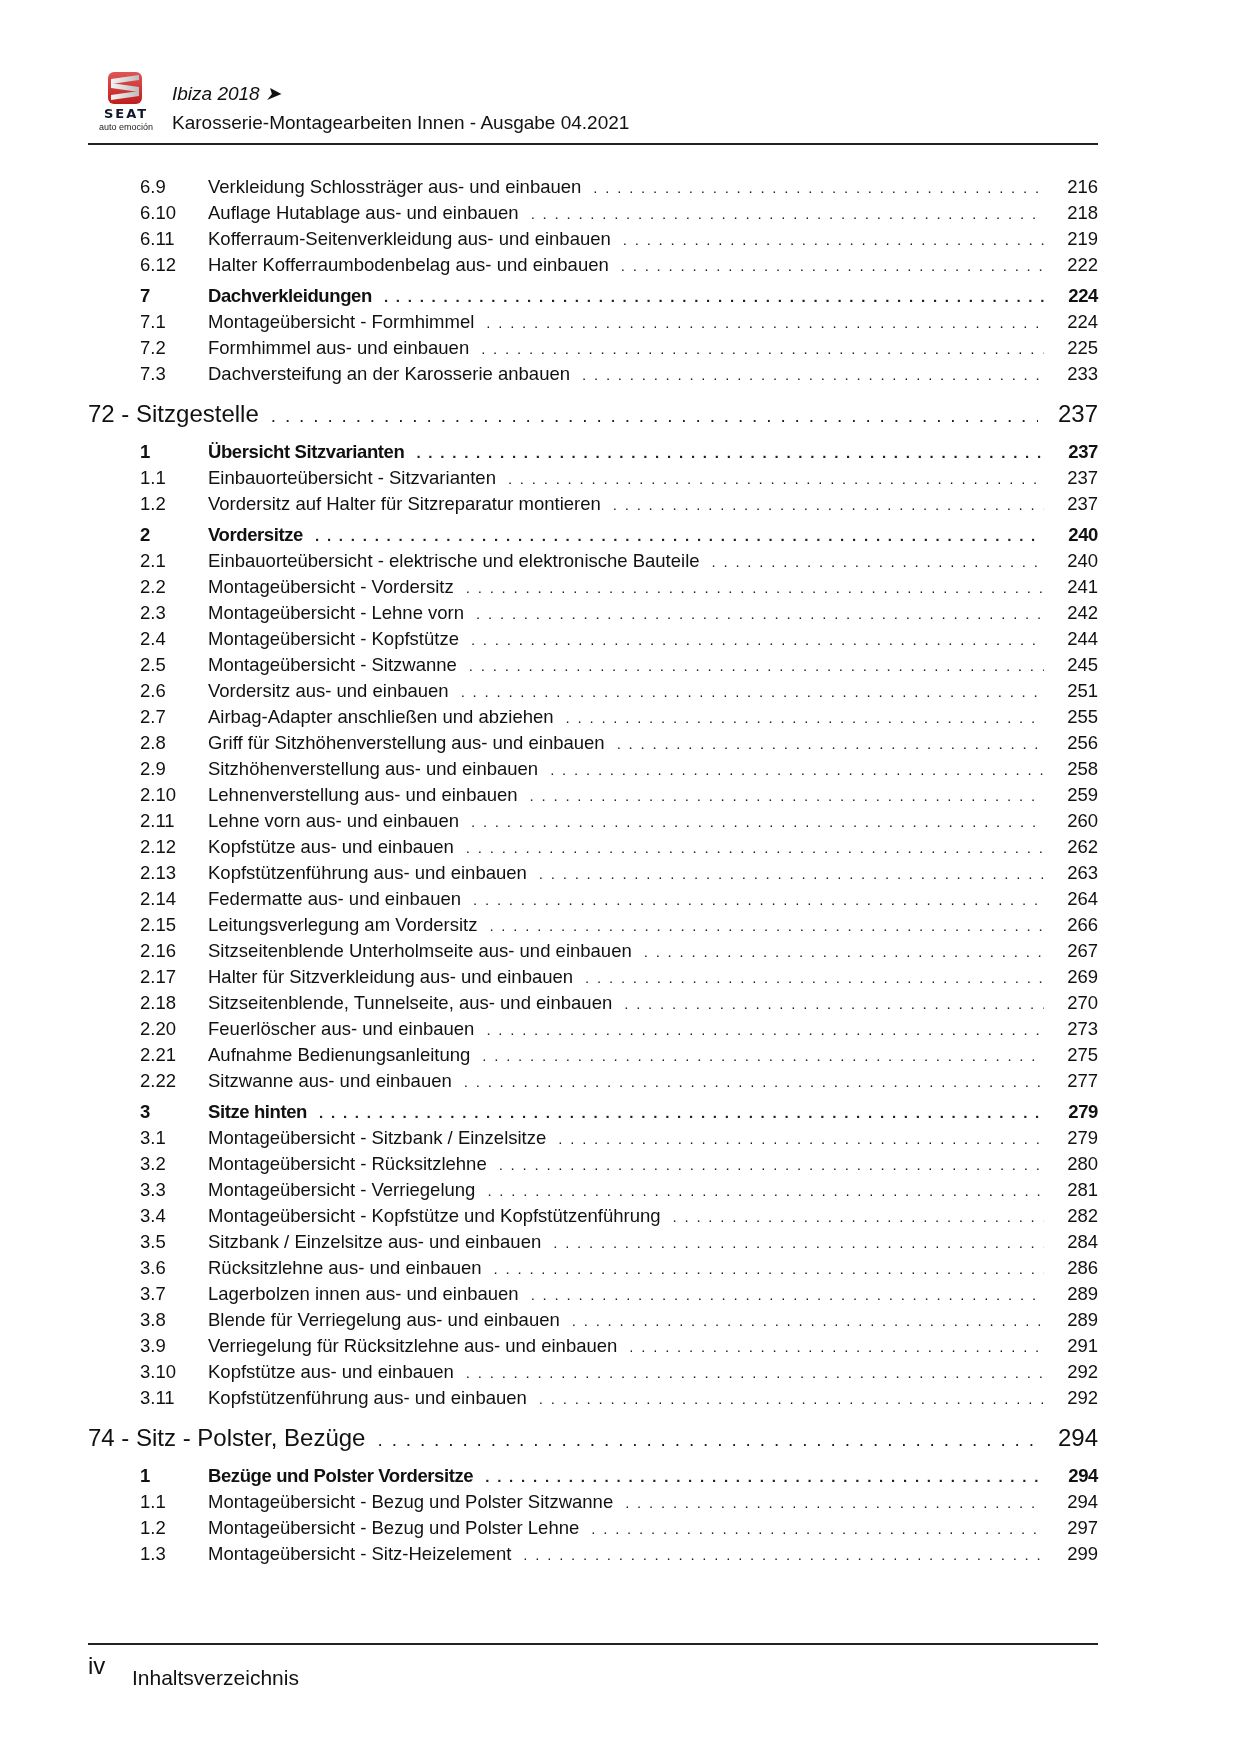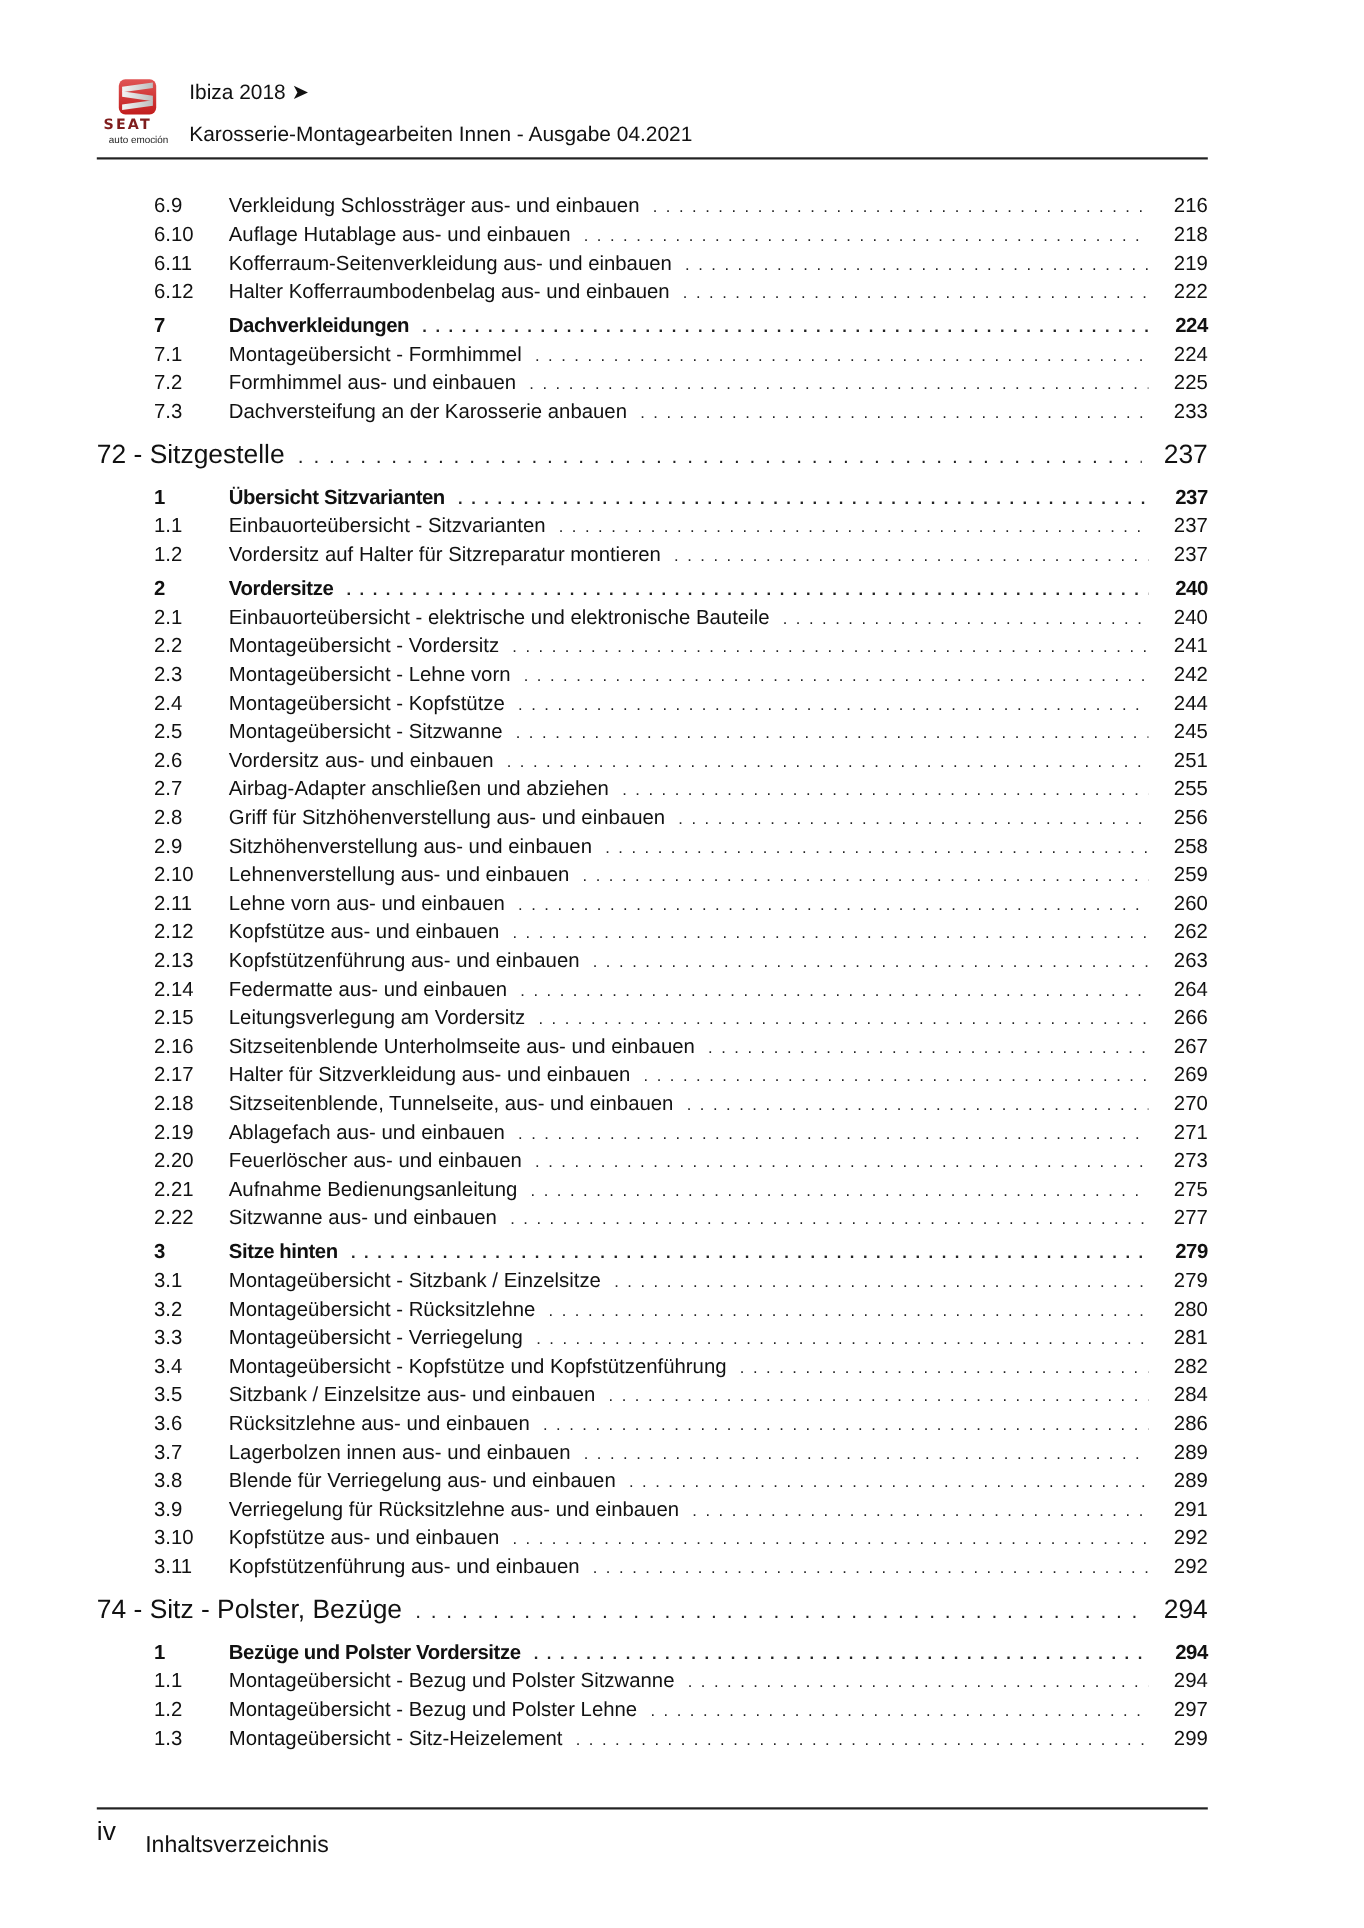--- a/index.html
+++ b/index.html
@@ -5,26 +5,26 @@
   html, body { margin: 0; padding: 0; background: #ffffff; }
   body { width: 1240px; height: 1753px; position: relative; overflow: hidden;
          font-family: "Liberation Sans", sans-serif; color: #111; }
   .header { position: absolute; left: 88px; top: 68px; width: 1010px; height: 76px; }
   .logo { position: absolute; left: 2px; top: 4px; width: 70px; height: 62px; }
   .logo-emblem { position: absolute; left: 18px; top: 0; width: 34px; height: 32px;
                  border-radius: 6px; background: linear-gradient(180deg,#e05555,#c21d1d);
                  overflow: hidden; }
   .logo-emblem .stripe { position: absolute; left: 3px; right: 3px; height: 5px;
                  background: linear-gradient(90deg,#f4f4f4,#bdbdbd); }
-  .logo-word { position: absolute; left: 4px; top: 34px; width: 64px; text-align: left;
-               font-size: 13px; font-weight: bold; letter-spacing: 2px; color: #7f1d1d;
+  .logo-word { position: absolute; left: 4px; top: 34px; width: 64px; text-align: center;
+               font-size: 13px; font-weight: bold; letter-spacing: 2px; color: #0f172a;
                font-family: "DejaVu Sans", sans-serif; }
   .logo-tag { position: absolute; left: 0; top: 50px; width: 72px; text-align: center;
               font-size: 9px; color: #222; }
-  .hdr-model { position: absolute; left: 84px; top: 4px; font-size: 19px; color: #111; }
+  .hdr-model { position: absolute; left: 84px; top: 14px; font-size: 19px; color: #111; font-style: italic; }
   .hdr-title { position: absolute; left: 84px; top: 44px; font-size: 19px; color: #111; }
   .hdr-rule { position: absolute; left: 88px; top: 143px; width: 1010px; height: 2px; background: #222; }
 
   .toc { position: absolute; left: 88px; top: 174px; width: 1010px; }
   .row { position: relative; height: 26px; display: flex; align-items: baseline;
          font-size: 18.5px; line-height: 26px; white-space: nowrap; }
   .row .num { width: 68px; padding-left: 52px; flex: none; }
   .row .label { flex: none; }
   .row .dots { flex: 1; overflow: hidden; margin: 0 14px 0 12px; color: #222;
                letter-spacing: 6.4px; font-size: 15px; }
@@ -239,26 +239,20 @@
       <span class="dots"></span>
       <span class="page">269</span>
     </div>
     <div class="row">
       <span class="num">2.18</span>
       <span class="label">Sitzseitenblende, Tunnelseite, aus- und einbauen</span>
       <span class="dots"></span>
       <span class="page">270</span>
     </div>
     <div class="row">
-      <span class="num">2.19</span>
-      <span class="label">Ablagefach aus- und einbauen</span>
-      <span class="dots"></span>
-      <span class="page">271</span>
-    </div>
-    <div class="row">
       <span class="num">2.20</span>
       <span class="label">Feuerlöscher aus- und einbauen</span>
       <span class="dots"></span>
       <span class="page">273</span>
     </div>
     <div class="row">
       <span class="num">2.21</span>
       <span class="label">Aufnahme Bedienungsanleitung</span>
       <span class="dots"></span>
       <span class="page">275</span>

